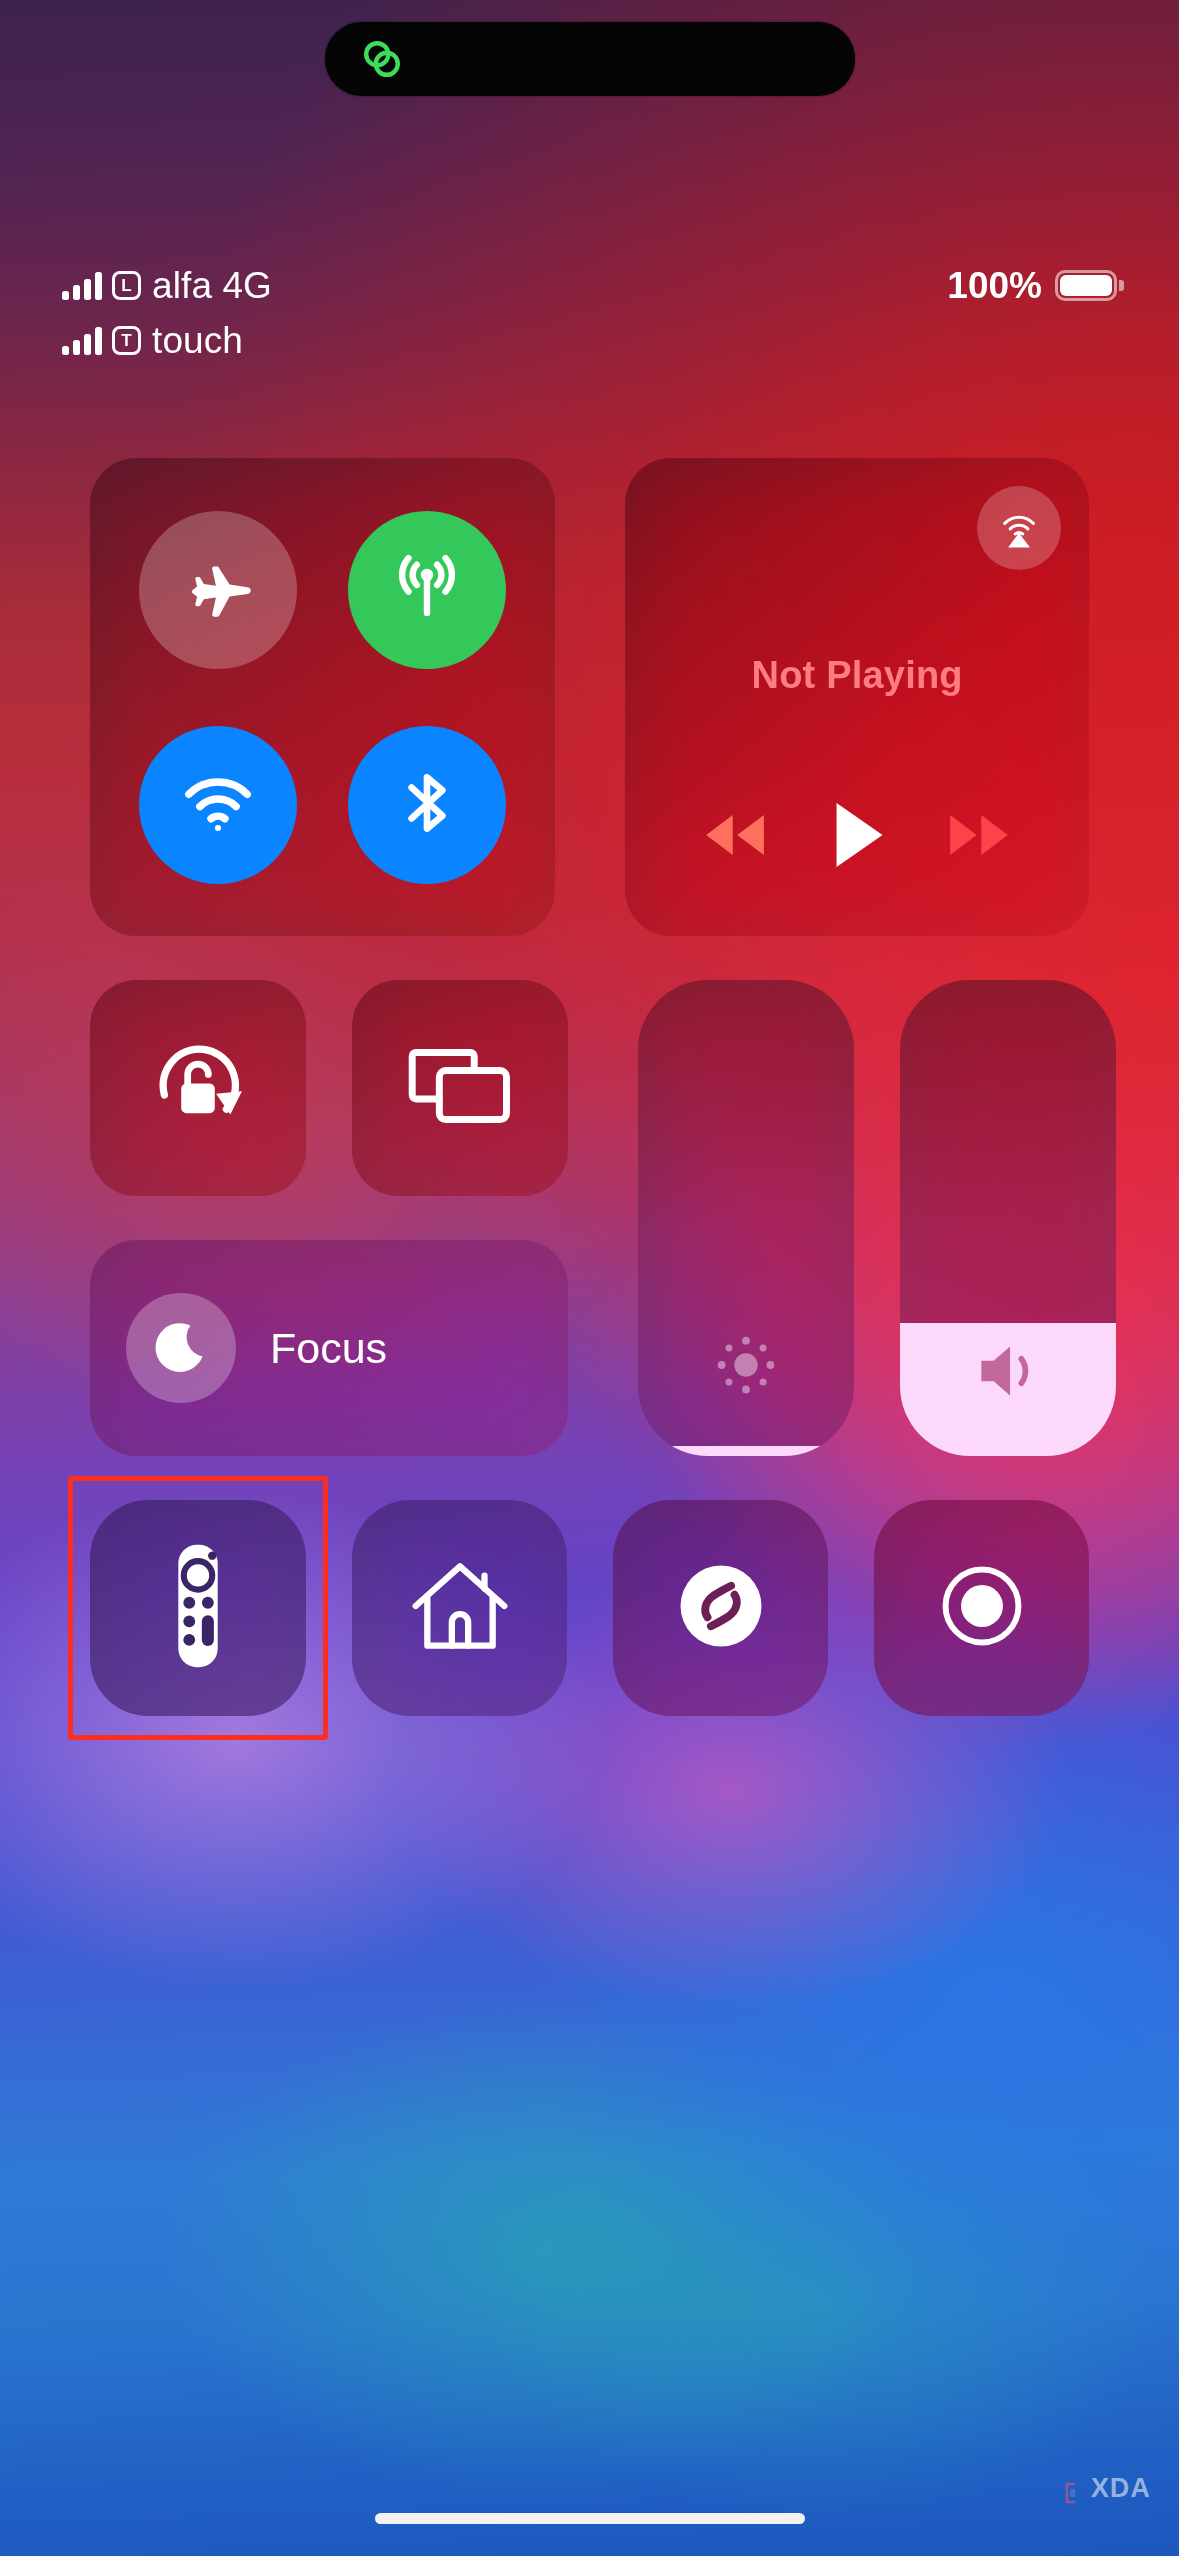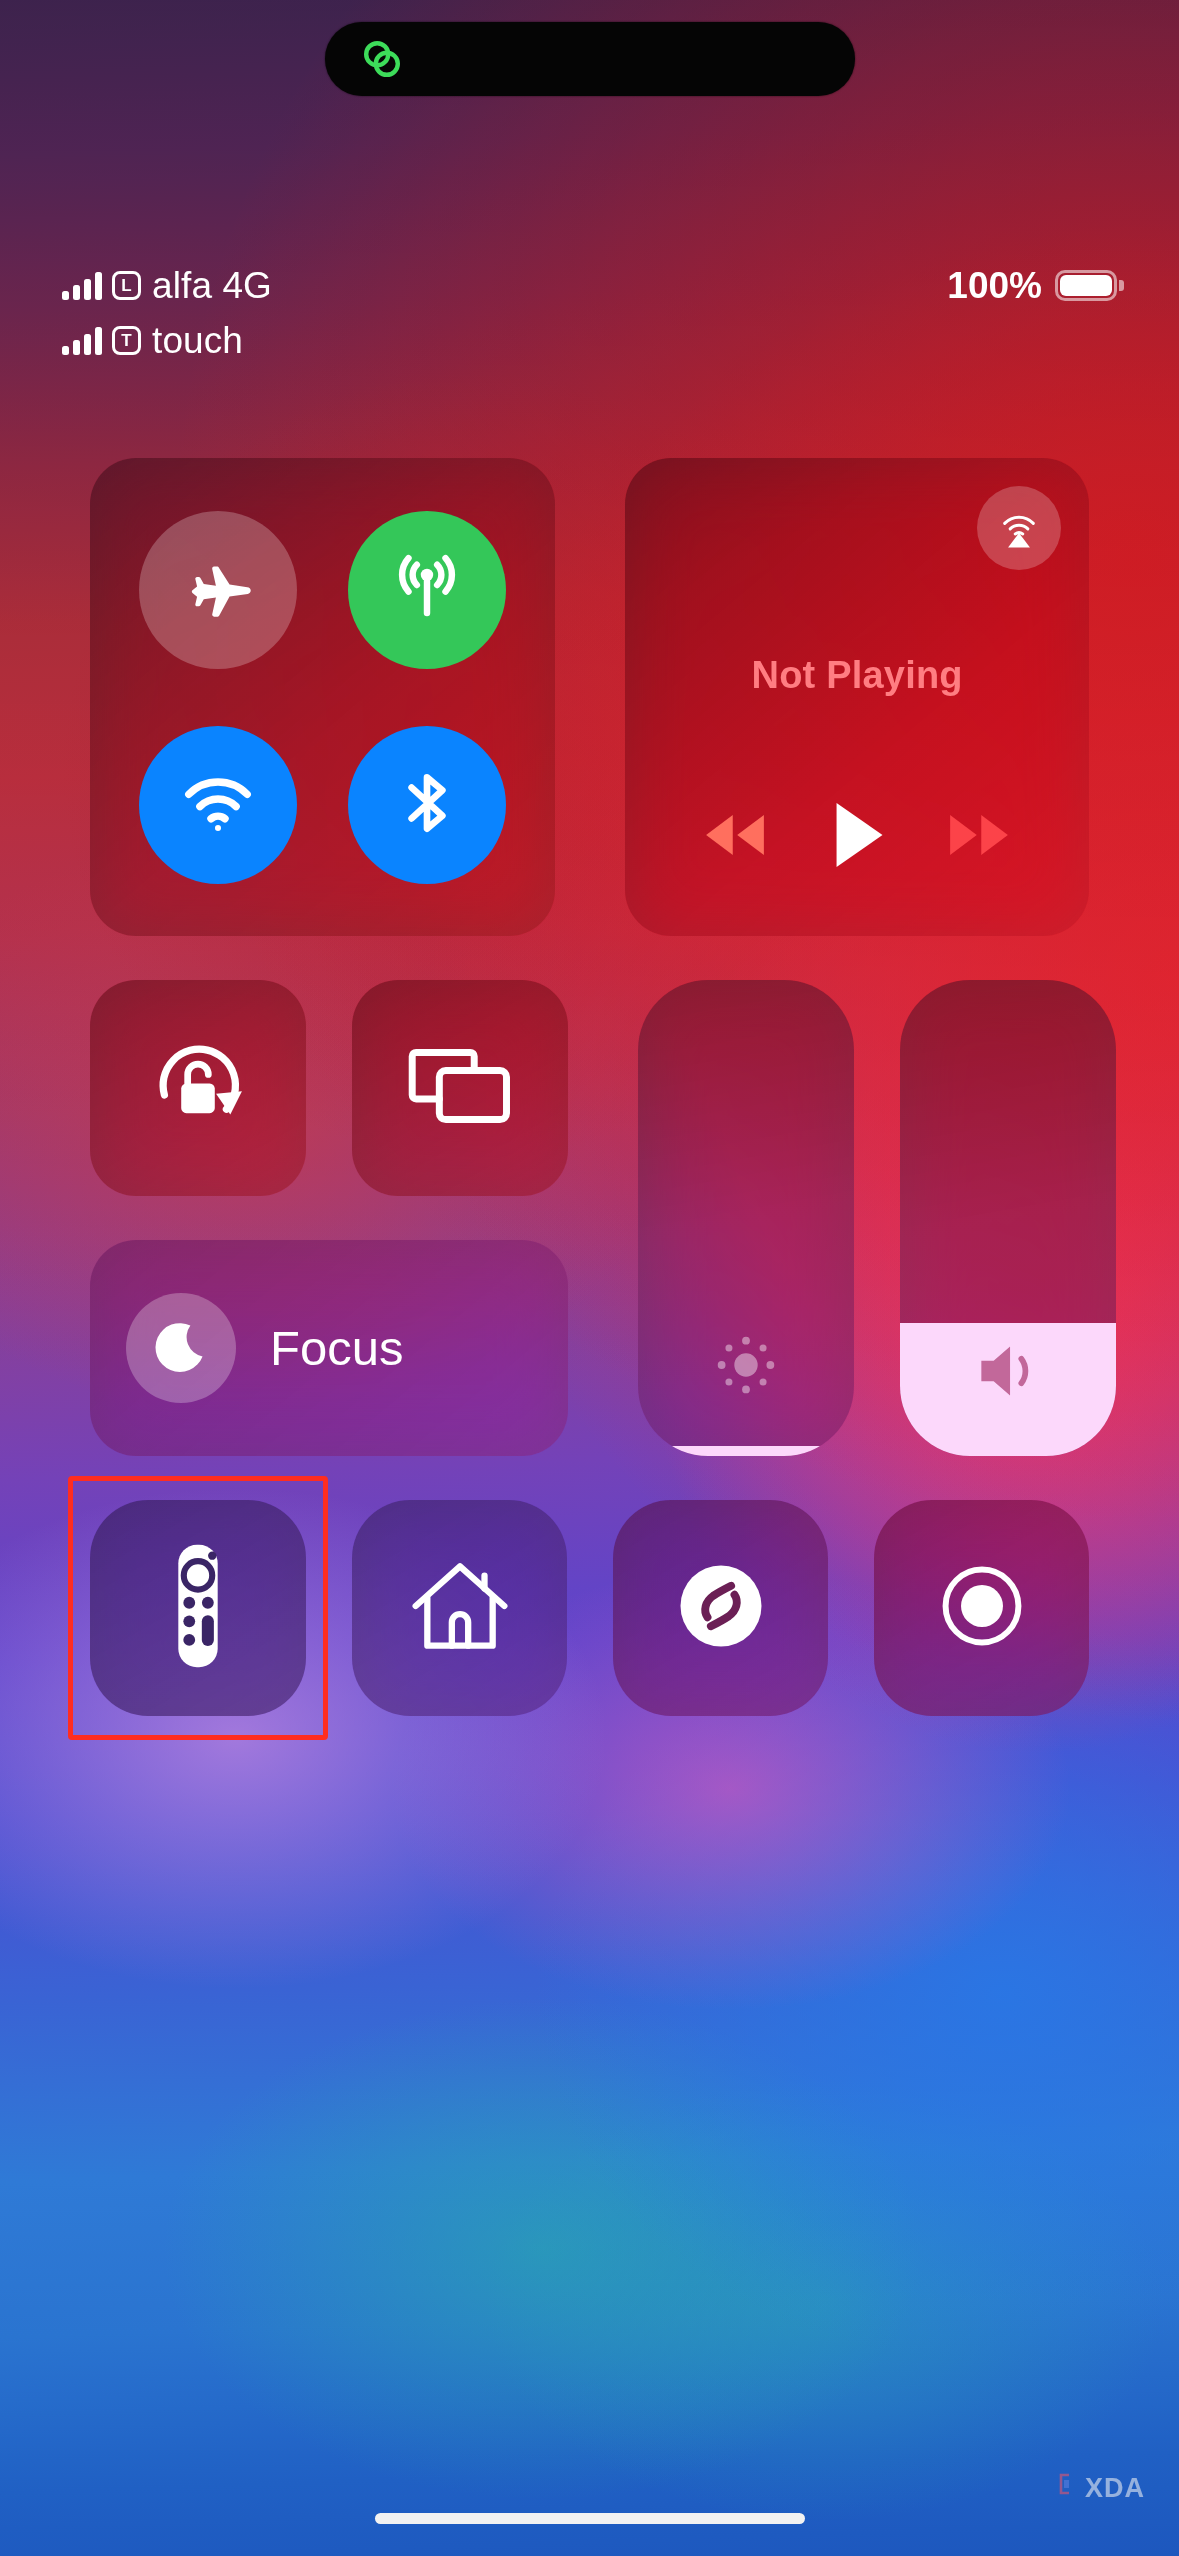--- a/index.html
+++ b/index.html
@@ -163,21 +163,21 @@
     background:linear-gradient(140deg, rgba(96,30,88,0.58) 0%, rgba(130,40,104,0.50) 100%);
     -webkit-backdrop-filter:blur(34px) saturate(150%);
     backdrop-filter:blur(34px) saturate(150%);
     display:flex; align-items:center; padding-left:36px; gap:34px;
   }
   #focus-circle {
     width:110px; height:110px; border-radius:50%;
     background:rgba(255,255,255,0.26);
     display:flex; align-items:center; justify-content:center;
   }
-  #focus-label { color:#fff; font-size:49px; font-weight:500; }
+  #focus-label { color:#fff; font-size:43px; font-weight:500; }
 
   
   #sliders-wrap { display:flex; gap:46px; }
   .slider {
     width:216px; height:476px; border-radius:70px;
     position:relative; overflow:hidden;
     background:linear-gradient(170deg, rgba(70,24,40,0.58) 0%, rgba(86,40,86,0.52) 50%, rgba(96,36,92,0.52) 100%);
     -webkit-backdrop-filter:blur(34px) saturate(150%);
     backdrop-filter:blur(34px) saturate(150%);
   }
@@ -212,22 +212,22 @@
   }
 
   
   #home-indicator {
     position:absolute; bottom:32px; left:50%; transform:translateX(-50%);
     width:430px; height:11px; background:#f2f2f2; border-radius:6px;
   }
 
   
   #watermark {
-    position:absolute; right:34px; bottom:52px;
-    display:flex; align-items:flex-start; gap:5px;
+    position:absolute; right:28px; bottom:52px;
+    display:flex; align-items:flex-end; gap:5px;
     opacity:0.58;
   }
   #watermark-text {
     color:#eceff3; font-size:27px; font-weight:700; letter-spacing:1px;
   }
 </style>
 </head>
 <body>
 
 <div id="wallpaper">

